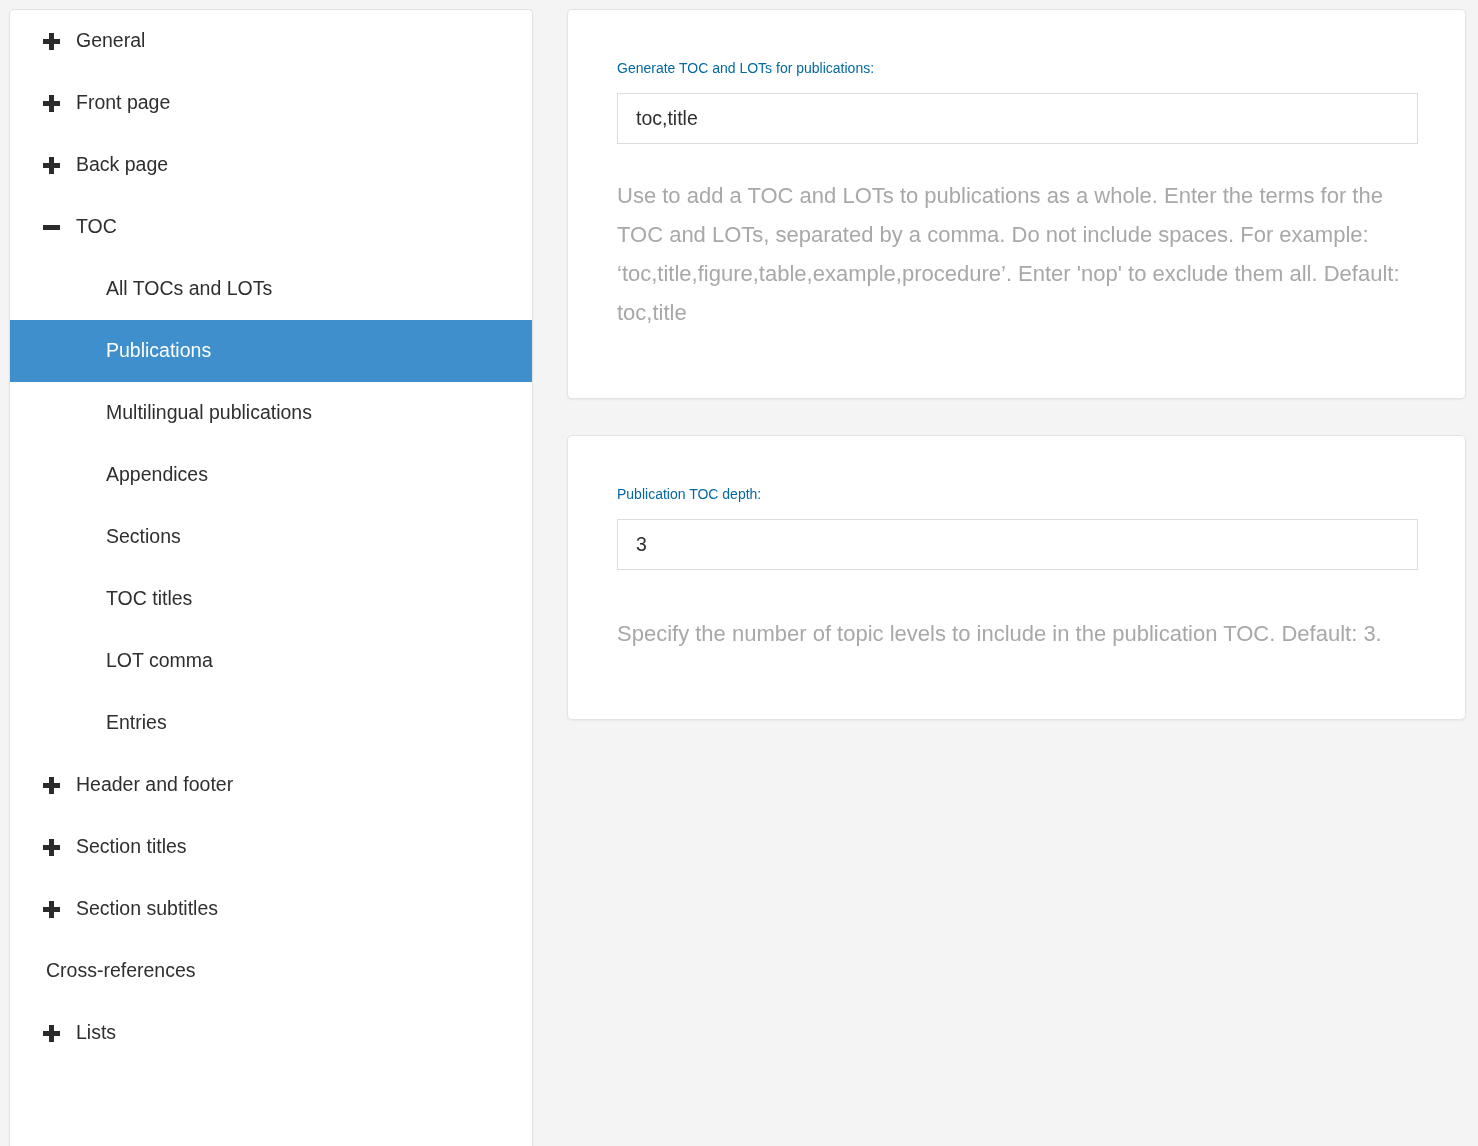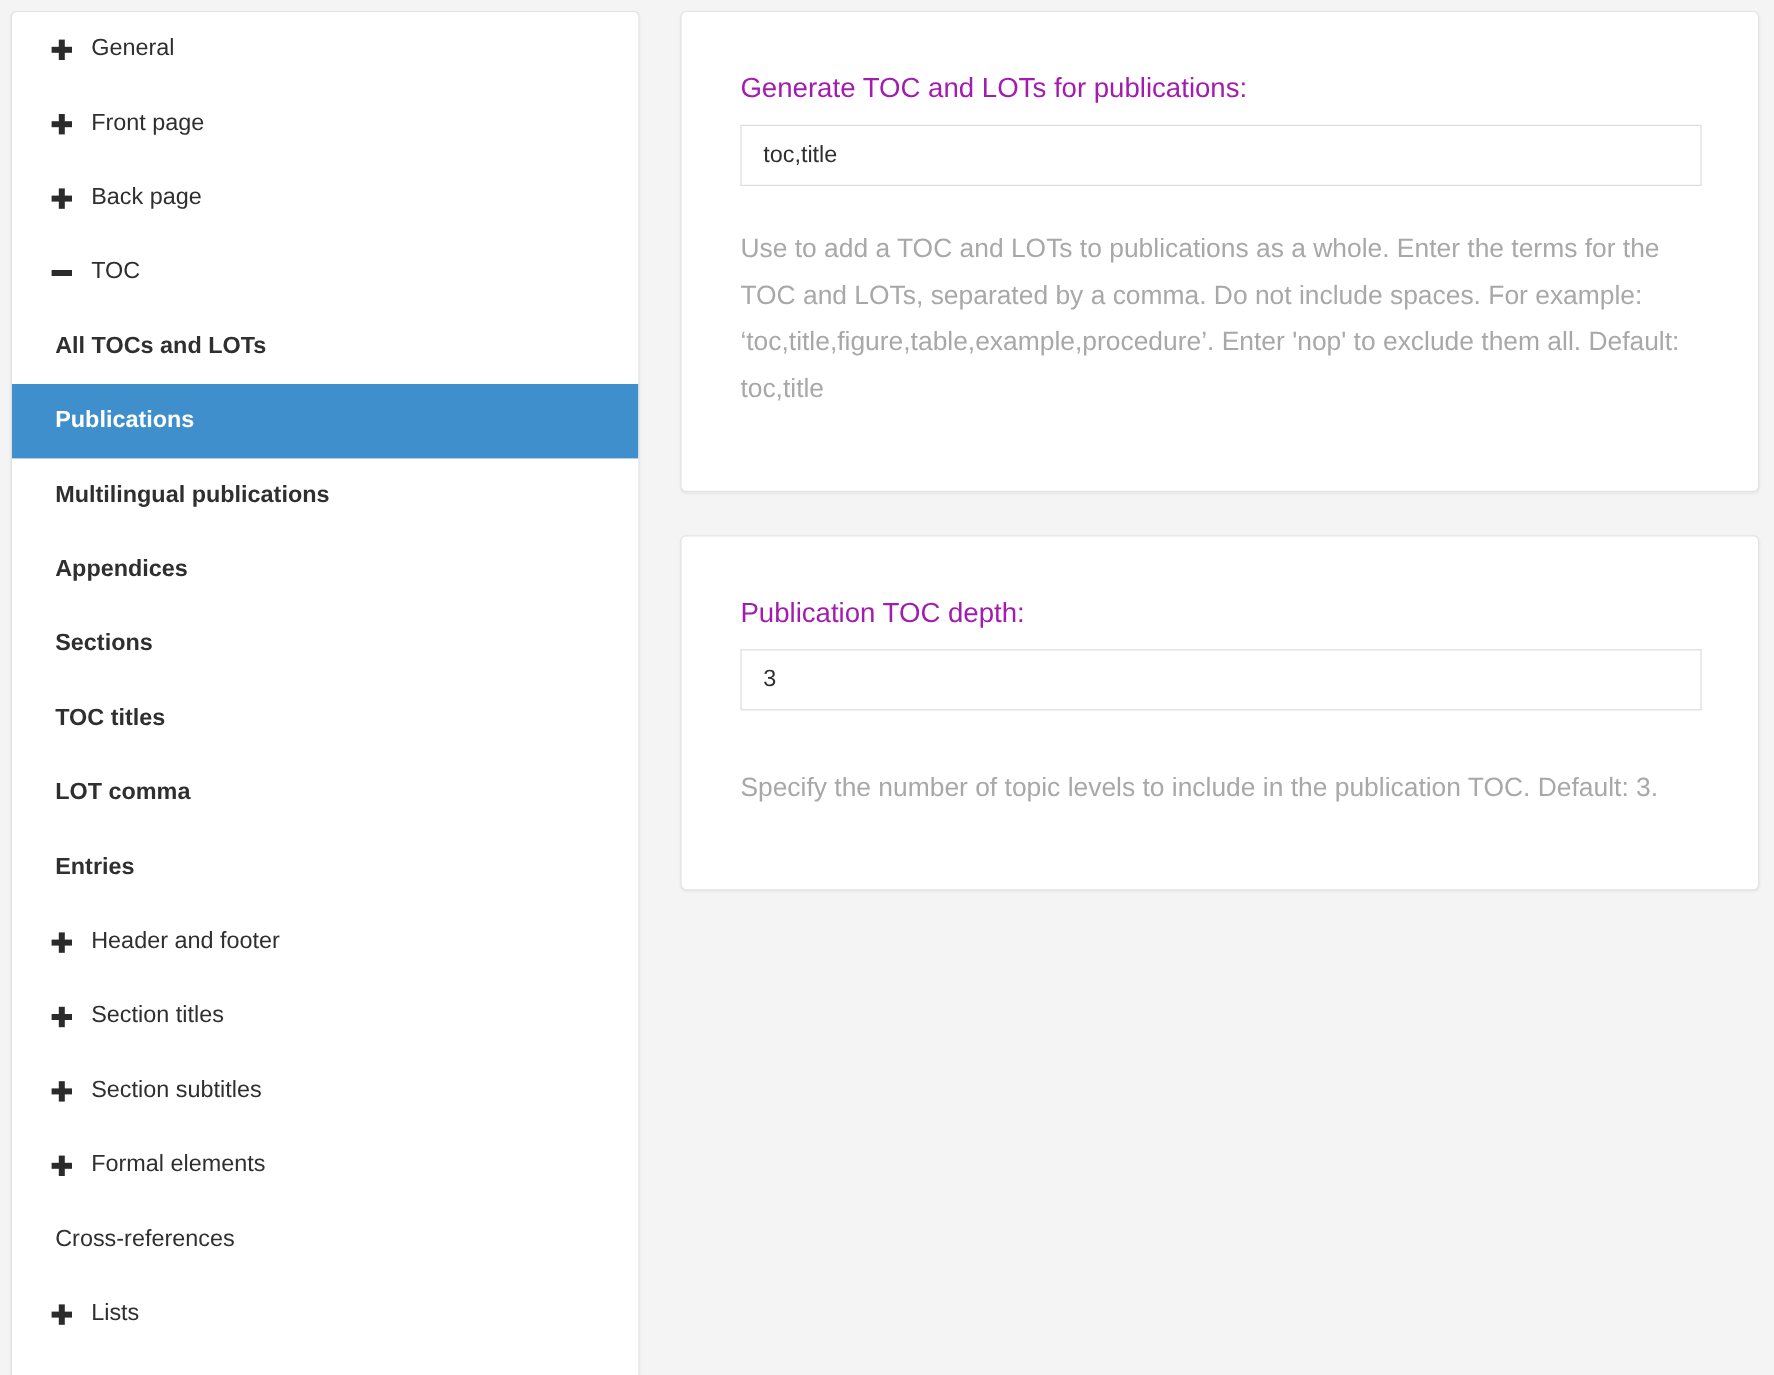--- a/index.html
+++ b/index.html
@@ -48,21 +48,21 @@
     display: flex;
     align-items: center;
     height: 62px;
     padding-left: 33px;
     cursor: pointer;
     color: #2f2f2f;
     font-size: 19.5px;
   }
 
   .nav-item.level1 { padding-left: 33px; text-align: right; }
-  .nav-item.level2 { padding-left: 36px; font-weight: bold; }
+  .nav-item.level2 { padding-left: 96px; }
   .nav-item.noicon { padding-left: 36px; }
 
   .nav-item.selected {
     background: #3f8fcc;
     color: #ffffff;
   }
 
   .toggle-icon {
     position: relative;
     display: inline-block;
@@ -107,22 +107,22 @@
     background: #ffffff;
     border: 1px solid #e4e4e4;
     border-radius: 5px;
     box-shadow: 0 1px 2px rgba(0,0,0,0.05);
     padding: 50px 49px 44px 49px;
   }
 
   .card + .card { margin-top: 36px; }
 
   .field-label {
-    font-size: 23px;
-    color: #a21caf;
+    font-size: 14px;
+    color: #0369a1;
     line-height: 1.2;
     margin-bottom: 16px;
   }
 
   .text-input {
     display: block;
     width: 801px;
     height: 51px;
     padding: 0 18px;
     font-family: "Liberation Sans", sans-serif;
@@ -197,24 +197,20 @@
           <span class="nav-label">Header and footer</span>
         </li>
         <li class="nav-item level1">
           <span class="toggle-icon plus"></span>
           <span class="nav-label">Section titles</span>
         </li>
         <li class="nav-item level1">
           <span class="toggle-icon plus"></span>
           <span class="nav-label">Section subtitles</span>
         </li>
-        <li class="nav-item level1">
-          <span class="toggle-icon plus"></span>
-          <span class="nav-label">Formal elements</span>
-        </li>
         <li class="nav-item level1 noicon">
           <span class="nav-label">Cross-references</span>
         </li>
         <li class="nav-item level1">
           <span class="toggle-icon plus"></span>
           <span class="nav-label">Lists</span>
         </li>
       </ul>
   </nav>
 

